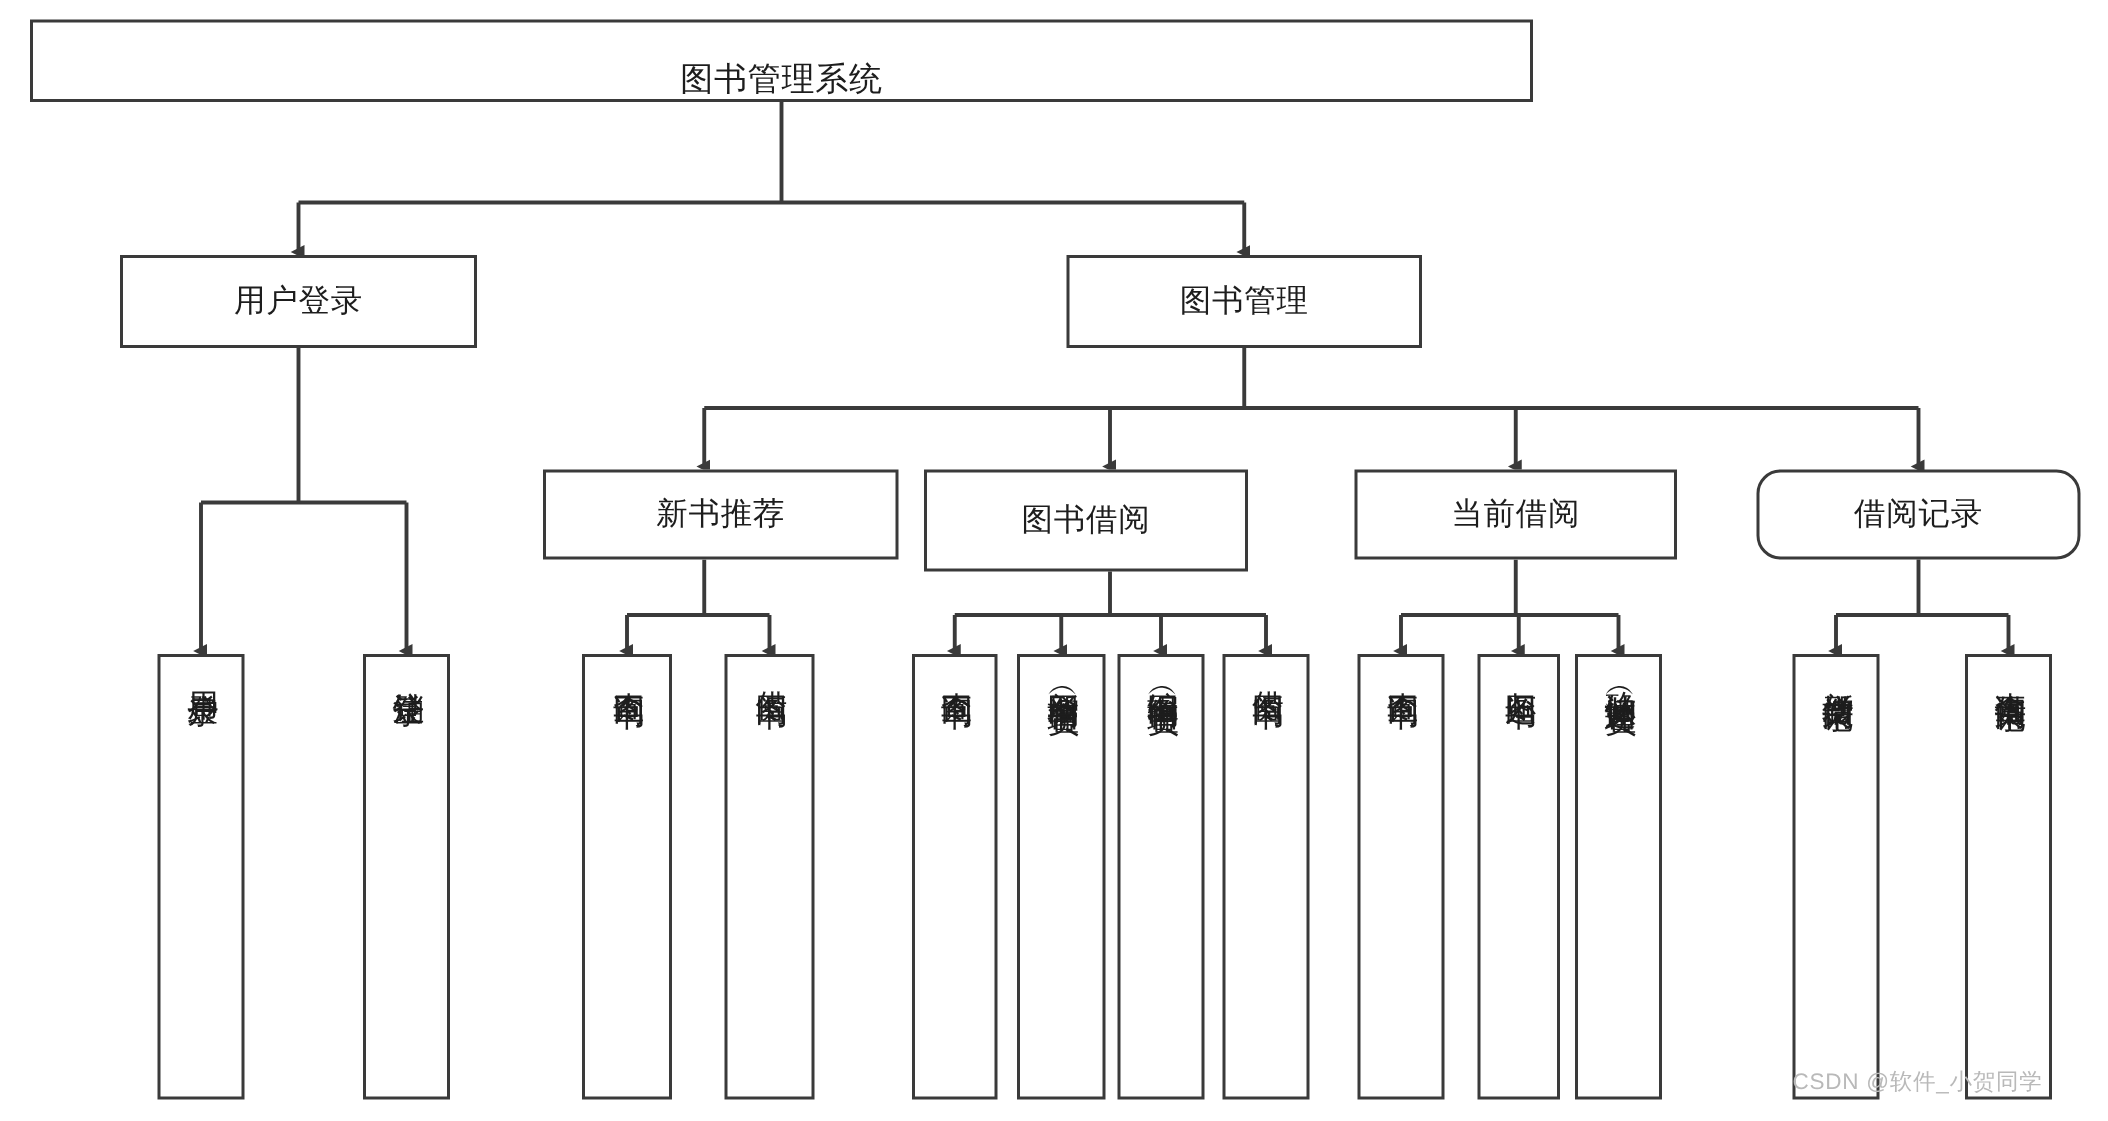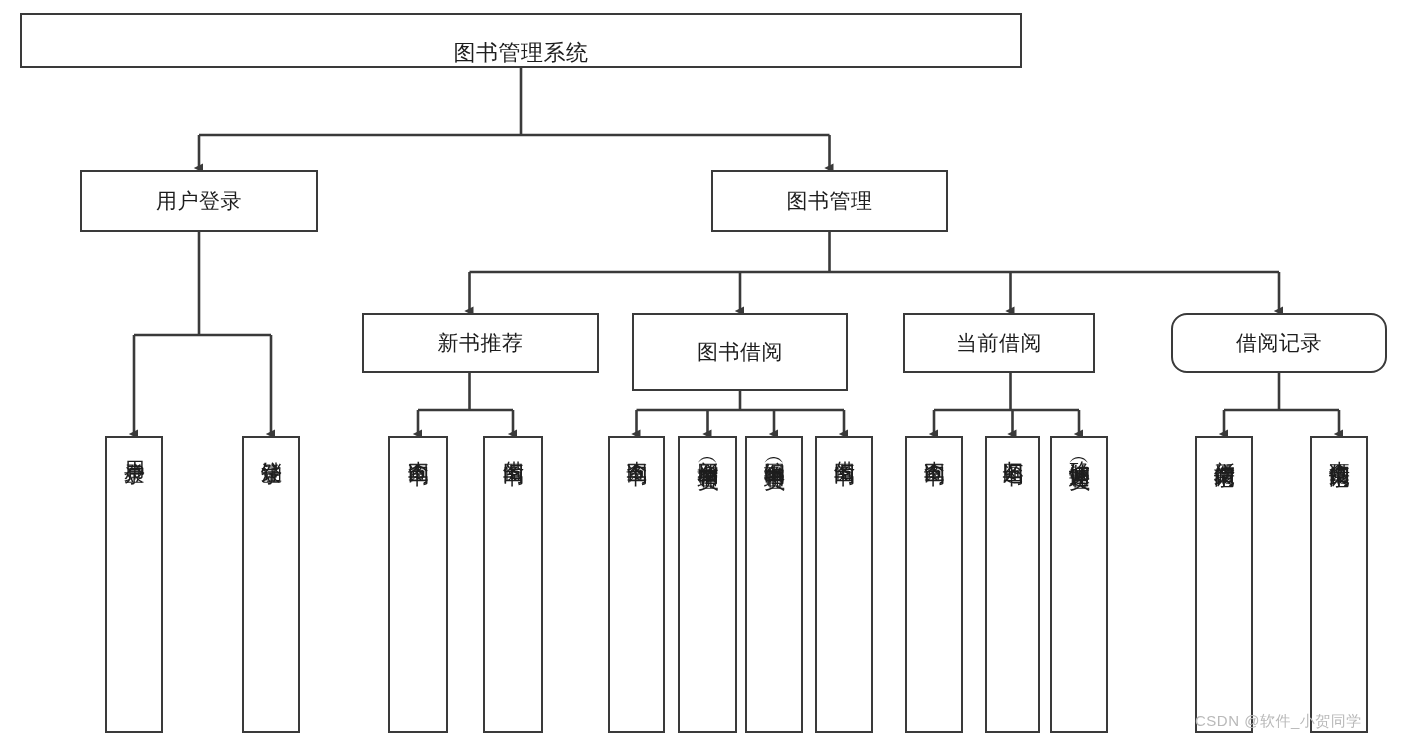--- a/index.html
+++ b/index.html
@@ -124,24 +124,24 @@
         <span class="label">用户登录</span>
       </div>
       <div class="node horiz" style="left: 711px; top: 170px; width: 237px; height: 62px;">
         <span class="label">图书管理</span>
       </div>
     </div>
   <div id="level3-layer">
       <div class="node horiz" style="left: 362px; top: 313px; width: 237px; height: 60px;">
         <span class="label">新书推荐</span>
       </div>
-      <div class="node horiz" style="left: 632px; top: 313px; width: 216px; height: 78px;">
+      <div class="node horiz" style="left: 616px; top: 313px; width: 216px; height: 68px;">
         <span class="label">图书借阅</span>
       </div>
-      <div class="node horiz" style="left: 903px; top: 313px; width: 192px; height: 60px;">
+      <div class="node horiz" style="left: 903px; top: 313px; width: 215px; height: 60px;">
         <span class="label">当前借阅</span>
       </div>
       <div class="node horiz" style="left: 1171px; top: 313px; width: 216px; height: 60px; border-radius: 16px;">
         <span class="label">借阅记录</span>
       </div>
     </div>
   <div id="leaf-layer">
       <div class="node vert" style="left: 105px; top: 436px; width: 58px; height: 297px;">
         <span class="label">用户登录</span>
       </div>

